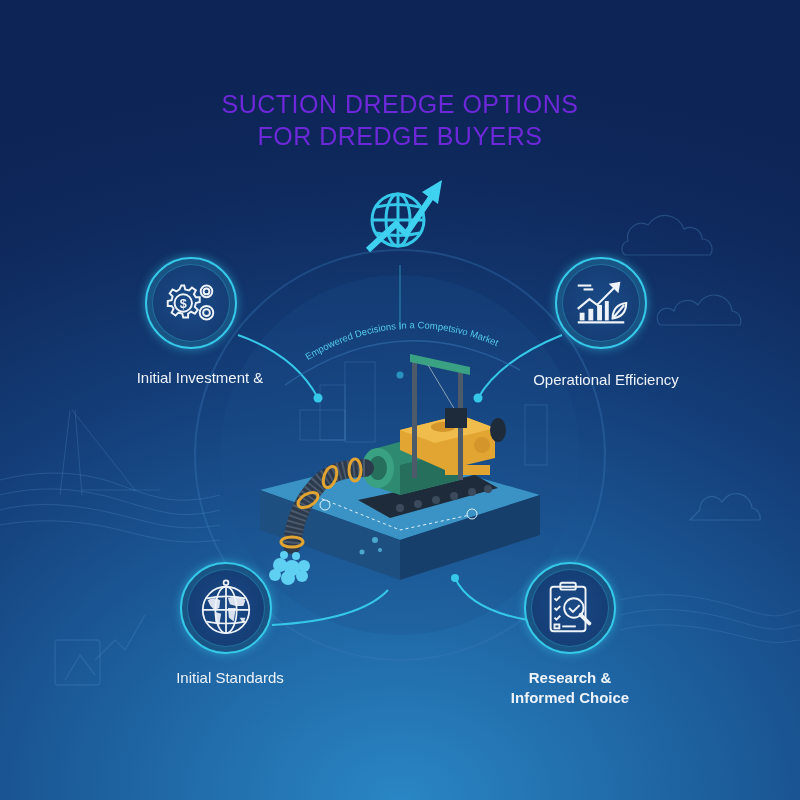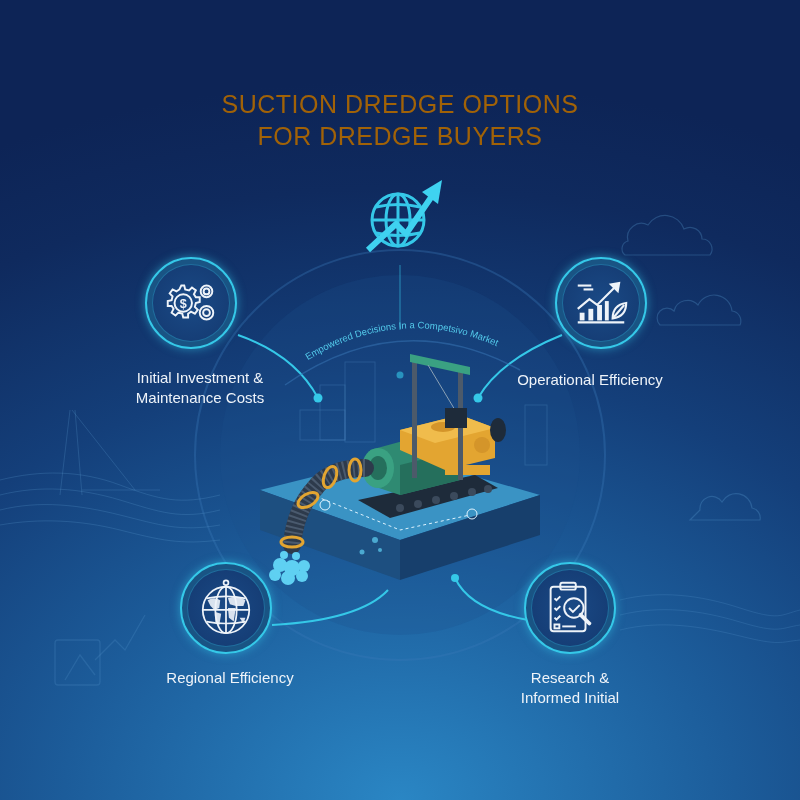--- a/index.html
+++ b/index.html
@@ -7,21 +7,21 @@
     body {
       position: relative;
       font-family: "Liberation Sans", "DejaVu Sans", sans-serif;
       background: radial-gradient(ellipse 120% 90% at 50% 100%, #2a86c4 0%, #1c5c9a 35%, #143f7a 60%, #0f2a5e 85%, #0d2456 100%);
       color: #ffffff;
     }
     .bg-layer { position: absolute; inset: 0; pointer-events: none; }
     .title {
       position: absolute; left: 0; right: 0; top: 88px;
       text-align: center; font-size: 25px; font-weight: 400; letter-spacing: 0.5px;
-      line-height: 32px; color: #a16207;
+      line-height: 32px; color: #6d28d9;
     }
     .title span { display: block; }
     .node {
       position: absolute; width: 92px; height: 92px; border-radius: 50%;
       border: 2.5px solid #35c8e8;
       box-shadow: 0 0 10px rgba(53,200,232,0.55), inset 0 0 0 5px rgba(13,36,86,0.35), inset 0 0 0 6px rgba(53,200,232,0.35);
       background: radial-gradient(circle, #1a4a86 0%, #153c74 70%, #12346a 100%);
       display: flex; align-items: center; justify-content: center;
     }
     .node svg { width: 62px; height: 62px; }
@@ -195,41 +195,40 @@
       <circle cx="48" cy="20" r="6"></circle>
       <circle cx="48" cy="20" r="3"></circle>
       <circle cx="48" cy="42" r="7"></circle>
       <circle cx="48" cy="42" r="3.5"></circle>
     </g>
     <text x="24" y="37" font-size="13" text-anchor="middle" fill="#eef3f9" font-family="Liberation Sans, sans-serif" font-weight="bold">$</text>
   </svg>
 </div>
 <div class="label" style="left:110px; top:368px; width:180px;">
   <span>Initial Investment &amp;</span>
-  <span>Maintenance Costs</span>
 </div>
 
 <div class="node" style="left:555px; top:257px;">
   <svg viewBox="0 0 64 64">
     <g stroke="#eef3f9" stroke-width="2.2" fill="none">
       <line x1="8" y1="14" x2="22" y2="14"></line>
       <line x1="14" y1="18" x2="24" y2="18"></line>
       <path d="M8 38 L20 28 L28 34 L46 16"></path>
       <line x1="8" y1="52" x2="56" y2="52"></line>
       <path d="M44 48 Q44 34 58 32 Q58 46 44 48 Z"></path>
       <line x1="44" y1="48" x2="56" y2="34"></line>
     </g>
     <polygon points="40,12 52,10 50,22" fill="#eef3f9"></polygon>
     <rect x="10" y="42" width="5" height="8" fill="#eef3f9"></rect>
     <rect x="19" y="38" width="5" height="12" fill="#eef3f9"></rect>
     <rect x="28" y="34" width="5" height="16" fill="#eef3f9"></rect>
     <rect x="36" y="30" width="4" height="20" fill="#eef3f9"></rect>
   </svg>
 </div>
-<div class="label" style="left:500px; top:370px; width:180px;">
+<div class="label" style="left:516px; top:370px; width:180px;">
   <span>Operational Efficiency</span>
 </div>
 
 <div class="node" style="left:180px; top:562px;">
   <svg viewBox="0 0 64 64">
     <g stroke="#eef3f9" stroke-width="1.8" fill="none">
       <circle cx="32" cy="34" r="24"></circle>
       <ellipse cx="32" cy="34" rx="11" ry="24"></ellipse>
       <line x1="32" y1="10" x2="32" y2="58"></line>
       <line x1="8" y1="34" x2="56" y2="34"></line>
@@ -240,35 +239,35 @@
     <g fill="#eef3f9" fill-opacity="0.9">
       <path d="M13 24 Q20 20 26 24 L25 32 L20 34 L16 30 Z"></path>
       <path d="M21 36 L27 38 L25 50 L21 46 Z"></path>
       <path d="M34 22 Q44 18 52 24 L50 30 L42 30 L36 28 Z"></path>
       <path d="M34 32 L42 32 L40 46 L35 42 Z"></path>
       <path d="M46 42 L52 42 L50 48 Z"></path>
     </g>
   </svg>
 </div>
 <div class="label" style="left:140px; top:668px; width:180px;">
-  <span>Regional Efficiency</span>
+  <span>Initial Standards</span>
 </div>
 
 <div class="node" style="left:524px; top:562px;">
   <svg viewBox="0 0 64 64">
     <g stroke="#eef3f9" stroke-width="2" fill="none">
       <rect x="12" y="10" width="36" height="46" rx="3"></rect>
       <rect x="22" y="6" width="16" height="7" rx="2"></rect>
       <path d="M16 22 l2 2 l4 -4"></path>
       <path d="M16 32 l2 2 l4 -4"></path>
       <path d="M16 42 l2 2 l4 -4"></path>
       <rect x="16" y="49" width="5" height="4"></rect>
       <line x1="24" y1="51" x2="38" y2="51"></line>
       <circle cx="36" cy="32" r="10"></circle>
       <path d="M31 32 l4 4 l7 -7"></path>
       <line x1="43" y1="39" x2="52" y2="48" stroke-width="4" stroke-linecap="round"></line>
     </g>
   </svg>
 </div>
-<div class="label" style="left:490px; top:668px; width:160px;">
+<div class="label" style="left:490px; top:668px; width:160px;font-weight:bold;">
   <span>Research &amp;</span>
-  <span>Informed Initial</span>
+  <span>Informed Choice</span>
 </div>
 
 </body></html>

